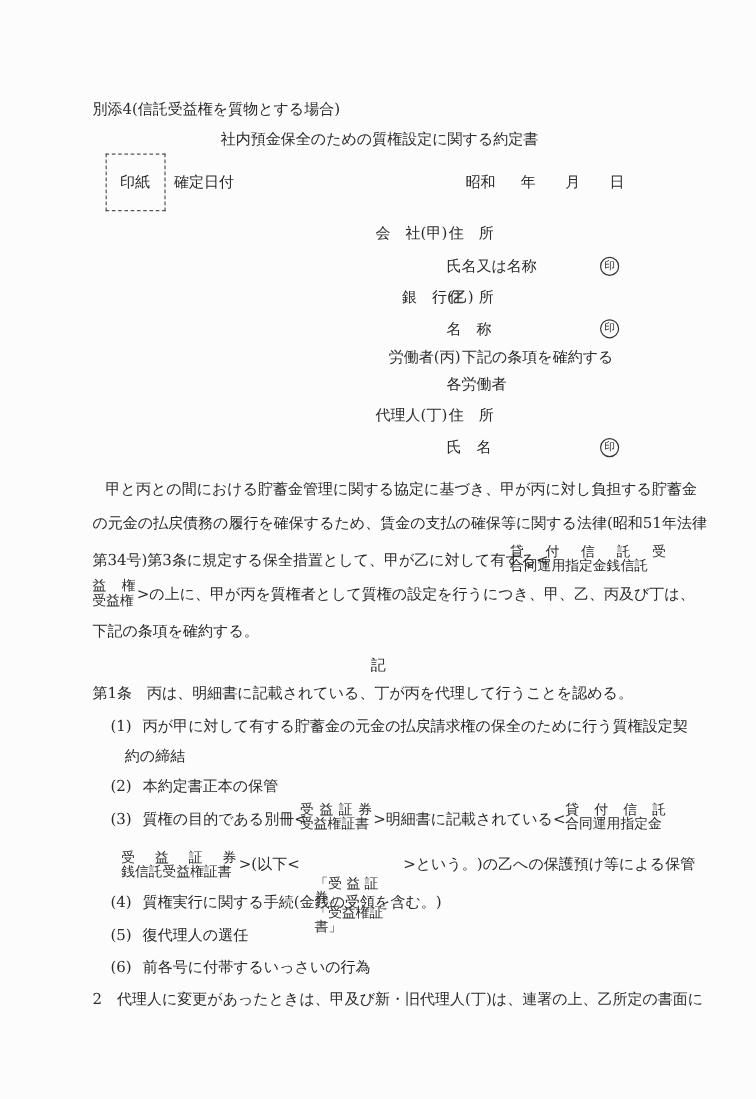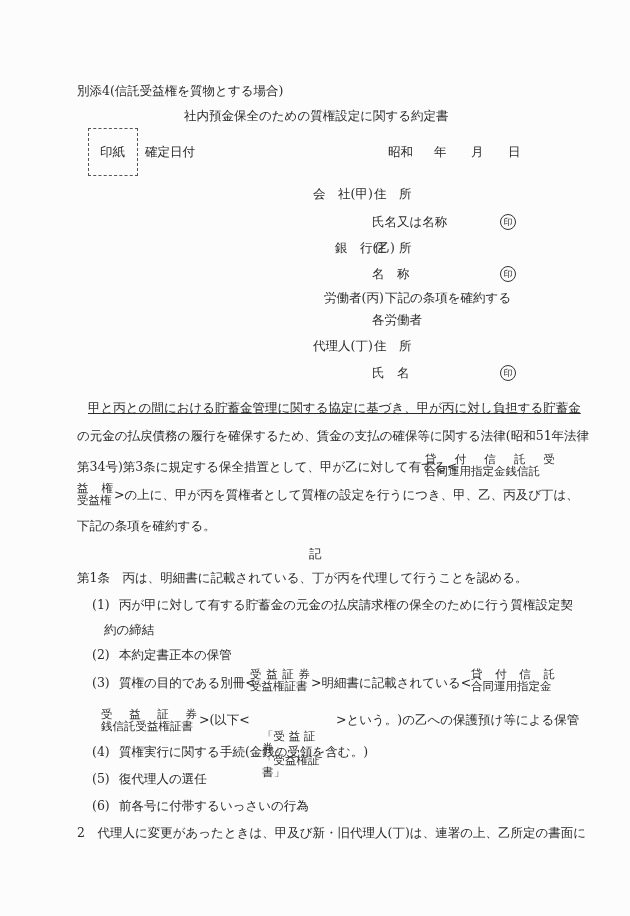--- a/index.html
+++ b/index.html
@@ -50,21 +50,21 @@
 
 <div class="abs" style="left:324px;top:292px;">労働者(丙)</div>
 <div class="abs" style="left:385px;top:292px;">下記の条項を確約する</div>
 <div class="abs" style="left:372px;top:314px;">各労働者</div>
 
 <div class="abs" style="left:313px;top:340px;">代理人(丁)</div>
 <div class="abs" style="left:374px;top:340px;">住　所</div>
 <div class="abs" style="left:372px;top:367px;">氏　名</div>
 <div class="seal" style="left:500px;top:365px;">印</div>
 
-<div class="abs" style="left:88px;top:402px;text-decoration:underline;">甲と丙との間における貯蓄金管理に関する協定に基づき、甲が丙に対し負担する貯蓄金</div>
+<div class="abs" style="left:88px;top:402px;">甲と丙との間における貯蓄金管理に関する協定に基づき、甲が丙に対し負担する貯蓄金</div>
 <div class="abs" style="left:77px;top:430px;">の元金の払戻債務の履行を確保するため、賃金の支払の確保等に関する法律(昭和51年法律</div>
 <div class="abs" style="left:77px;top:461px;">第34号)第3条に規定する保全措置として、甲が乙に対して有する&lt;</div>
 <div class="stack" style="left:425px;top:453px;width:130px;">
   <div class="top spread">
     <span>貸</span>
     <span>付</span>
     <span>信</span>
     <span>託</span>
     <span>受</span>
   </div>

